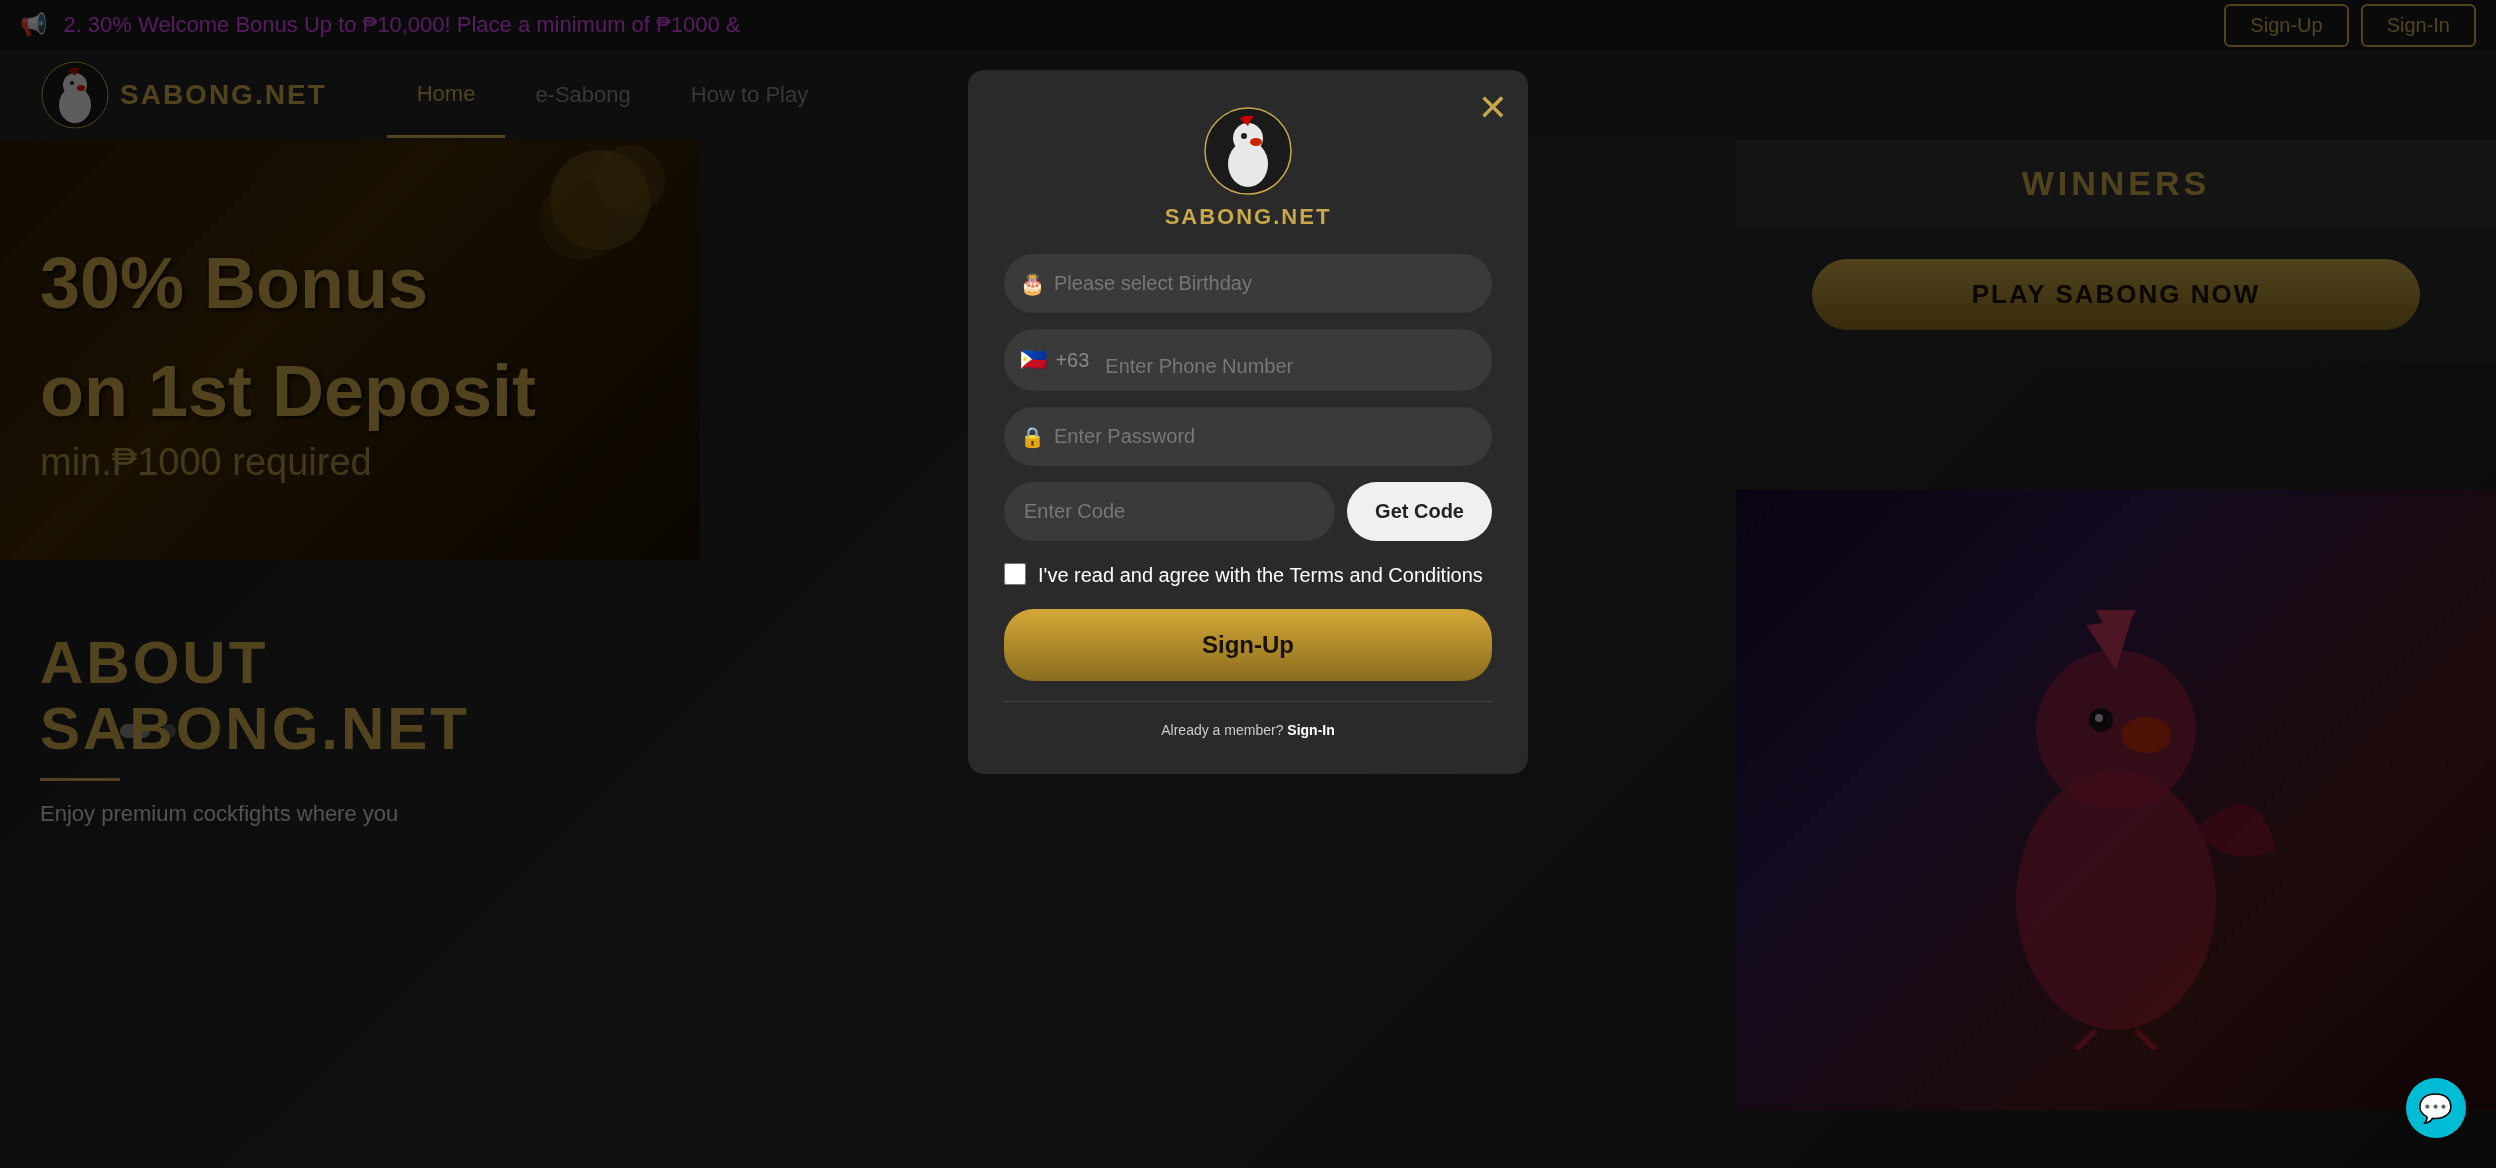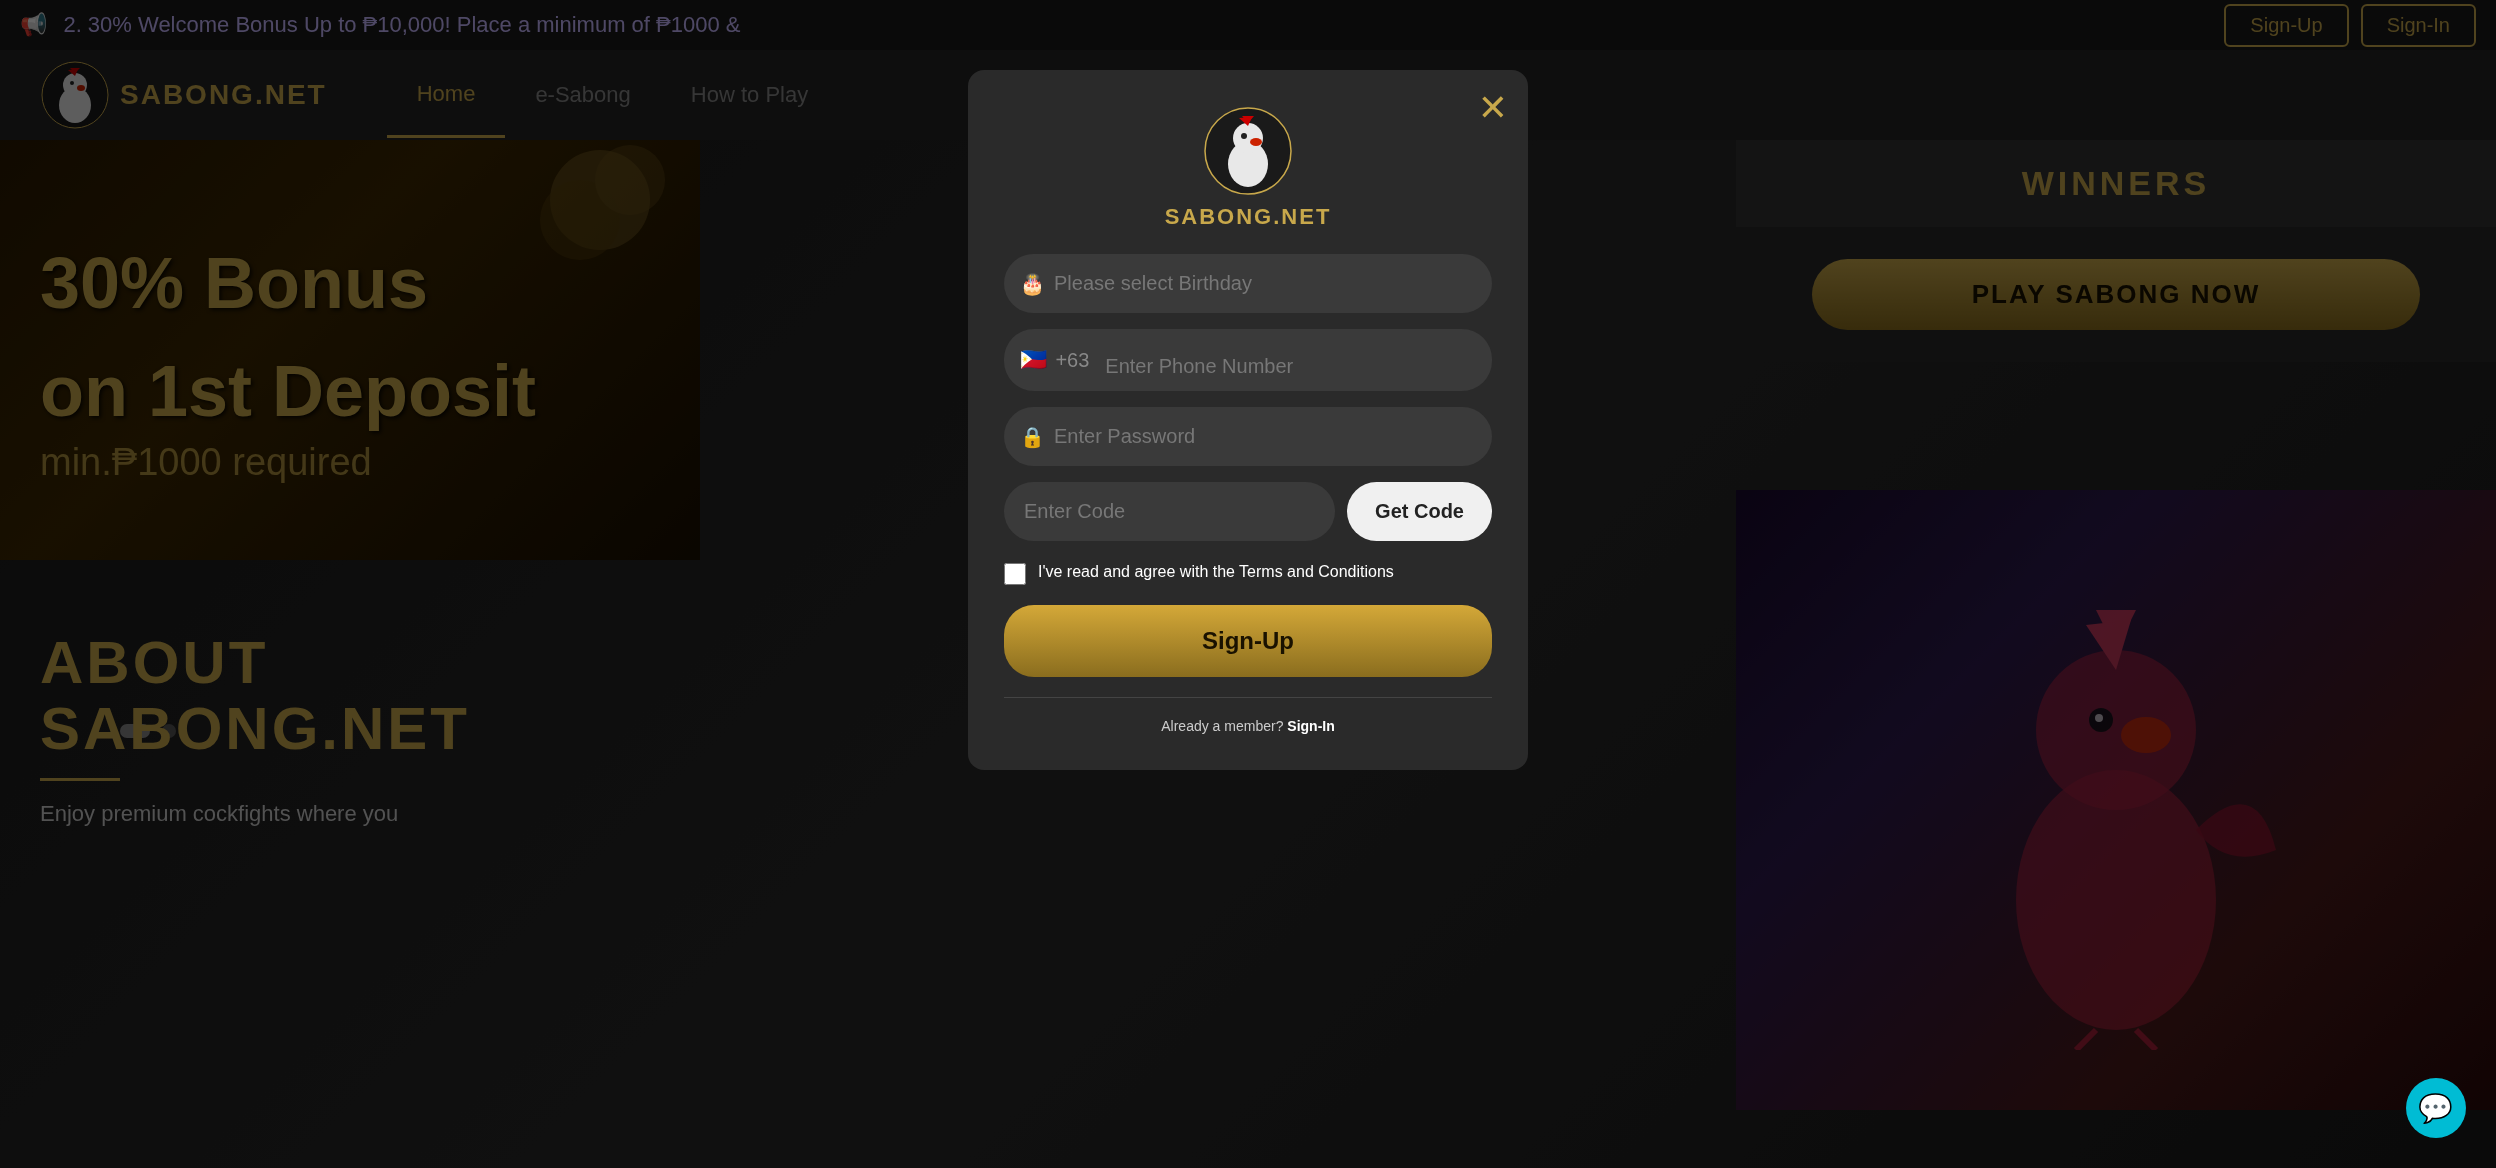--- a/index.html
+++ b/index.html
@@ -21,21 +21,21 @@
       width: 100%;
       height: 50px;
       background: #1a1a1a;
       display: flex;
       align-items: center;
       padding: 0 20px;
       z-index: 10;
     }
 
     .announcement-text {
-      color: #c4b5fd;
+      color: #d946ef;
       font-size: 22px;
       margin-left: 16px;
       flex: 1;
     }
 
     .announcement-icon {
       color: #ffffff;
       font-size: 22px;
     }
 
@@ -420,21 +420,21 @@
       width: 22px;
       height: 22px;
       margin-top: 2px;
       cursor: pointer;
       accent-color: #c8a84b;
       flex-shrink: 0;
     }
 
     .terms-text {
       color: #ffffff;
-      font-size: 16px;
+      font-size: 20px;
       line-height: 1.4;
     }
 
     .signup-btn {
       width: 100%;
       background: linear-gradient(180deg, #d4a838 0%, #8a6d1e 100%);
       border: none;
       border-radius: 30px;
       padding: 22px;
       color: #1a1200;

